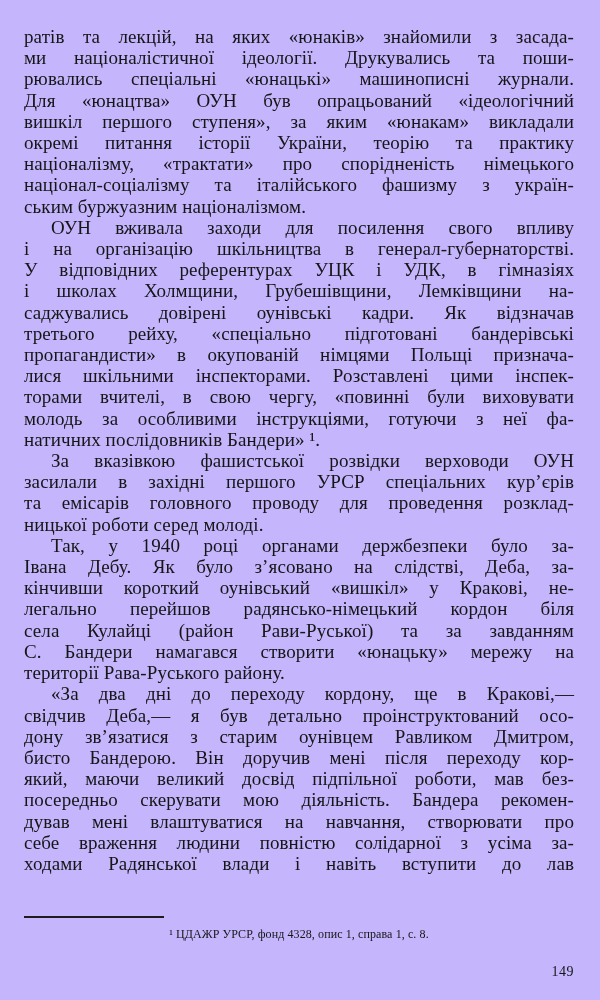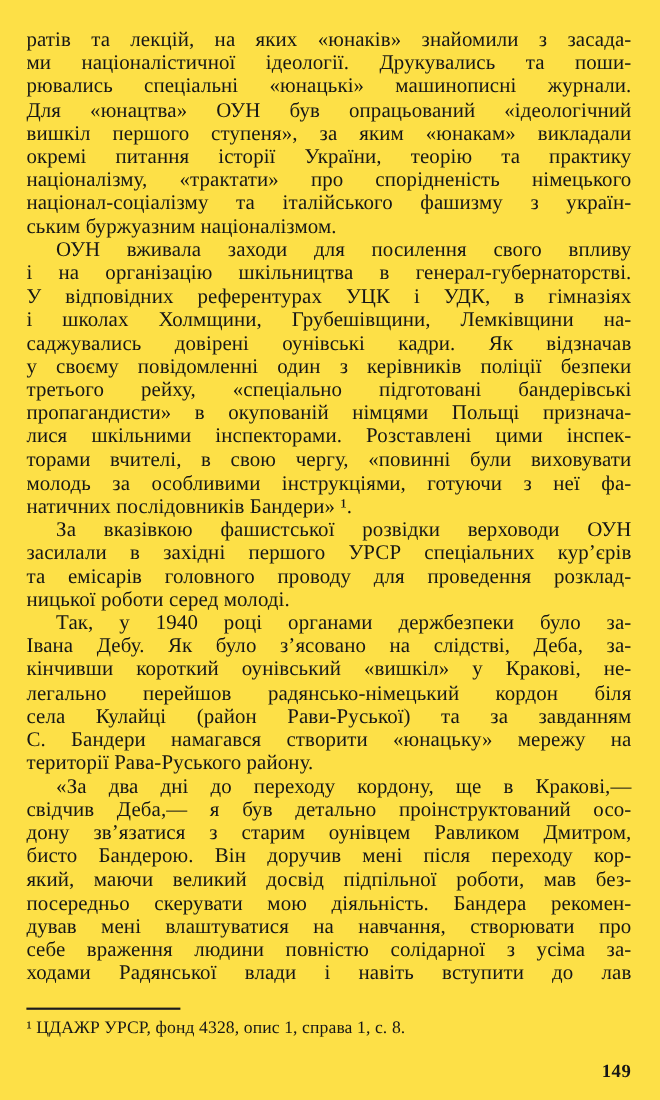--- a/index.html
+++ b/index.html
@@ -4,21 +4,21 @@
 <style>
   html, body {
     margin: 0;
     padding: 0;
     background: #ffffff;
   }
   .page {
     position: relative;
     width: 600px;
     height: 1000px;
-    background: #fde047;
+    background: #c4b5fd;
     font-family: "Liberation Serif", serif;
     color: #161616;
     overflow: hidden;
   }
   .text-block {
     position: absolute;
     left: 24px;
     top: 26px;
     width: 550px;
     font-size: 19px;
@@ -38,31 +38,31 @@
     top: 916px;
     width: 550px;
   }
   .fn-rule {
     width: 140px;
     height: 0;
     border-top: 2px solid #1d1d1d;
     margin-bottom: 7px;
   }
   .fn-text {
-    font-size: 16px;
+    font-size: 12px;
     line-height: 19px;
     letter-spacing: 0.1px;
+    text-align: center;
   }
   .page-number {
     position: absolute;
     right: 26px;
     top: 964px;
-    font-size: 17px;
+    font-size: 14px;
     letter-spacing: 0.5px;
-    font-weight: bold;
   }
 </style>
 </head>
 <body>
 
 <div class="page">
 
   <div class="text-block">
 
     <div>
@@ -76,21 +76,20 @@
       <div class="ln">націонал-соціалізму та італійського фашизму з україн-</div>
       <div class="ln last">ським буржуазним націоналізмом.</div>
     </div>
 
     <div>
       <div class="ln ind">ОУН вживала заходи для посилення свого впливу</div>
       <div class="ln">і на організацію шкільництва в генерал-губернаторстві.</div>
       <div class="ln">У відповідних референтурах УЦК і УДК, в гімназіях</div>
       <div class="ln">і школах Холмщини, Грубешівщини, Лемківщини на-</div>
       <div class="ln">саджувались довірені оунівські кадри. Як відзначав</div>
-      <div class="ln">у своєму повідомленні один з керівників поліції безпеки</div>
       <div class="ln">третього рейху, «спеціально підготовані бандерівські</div>
       <div class="ln">пропагандисти» в окупованій німцями Польщі признача-</div>
       <div class="ln">лися шкільними інспекторами. Розставлені цими інспек-</div>
       <div class="ln">торами вчителі, в свою чергу, «повинні були виховувати</div>
       <div class="ln">молодь за особливими інструкціями, готуючи з неї фа-</div>
       <div class="ln last">натичних послідовників Бандери» ¹.</div>
     </div>
 
     <div>
       <div class="ln ind">За вказівкою фашистської розвідки верховоди ОУН</div>

